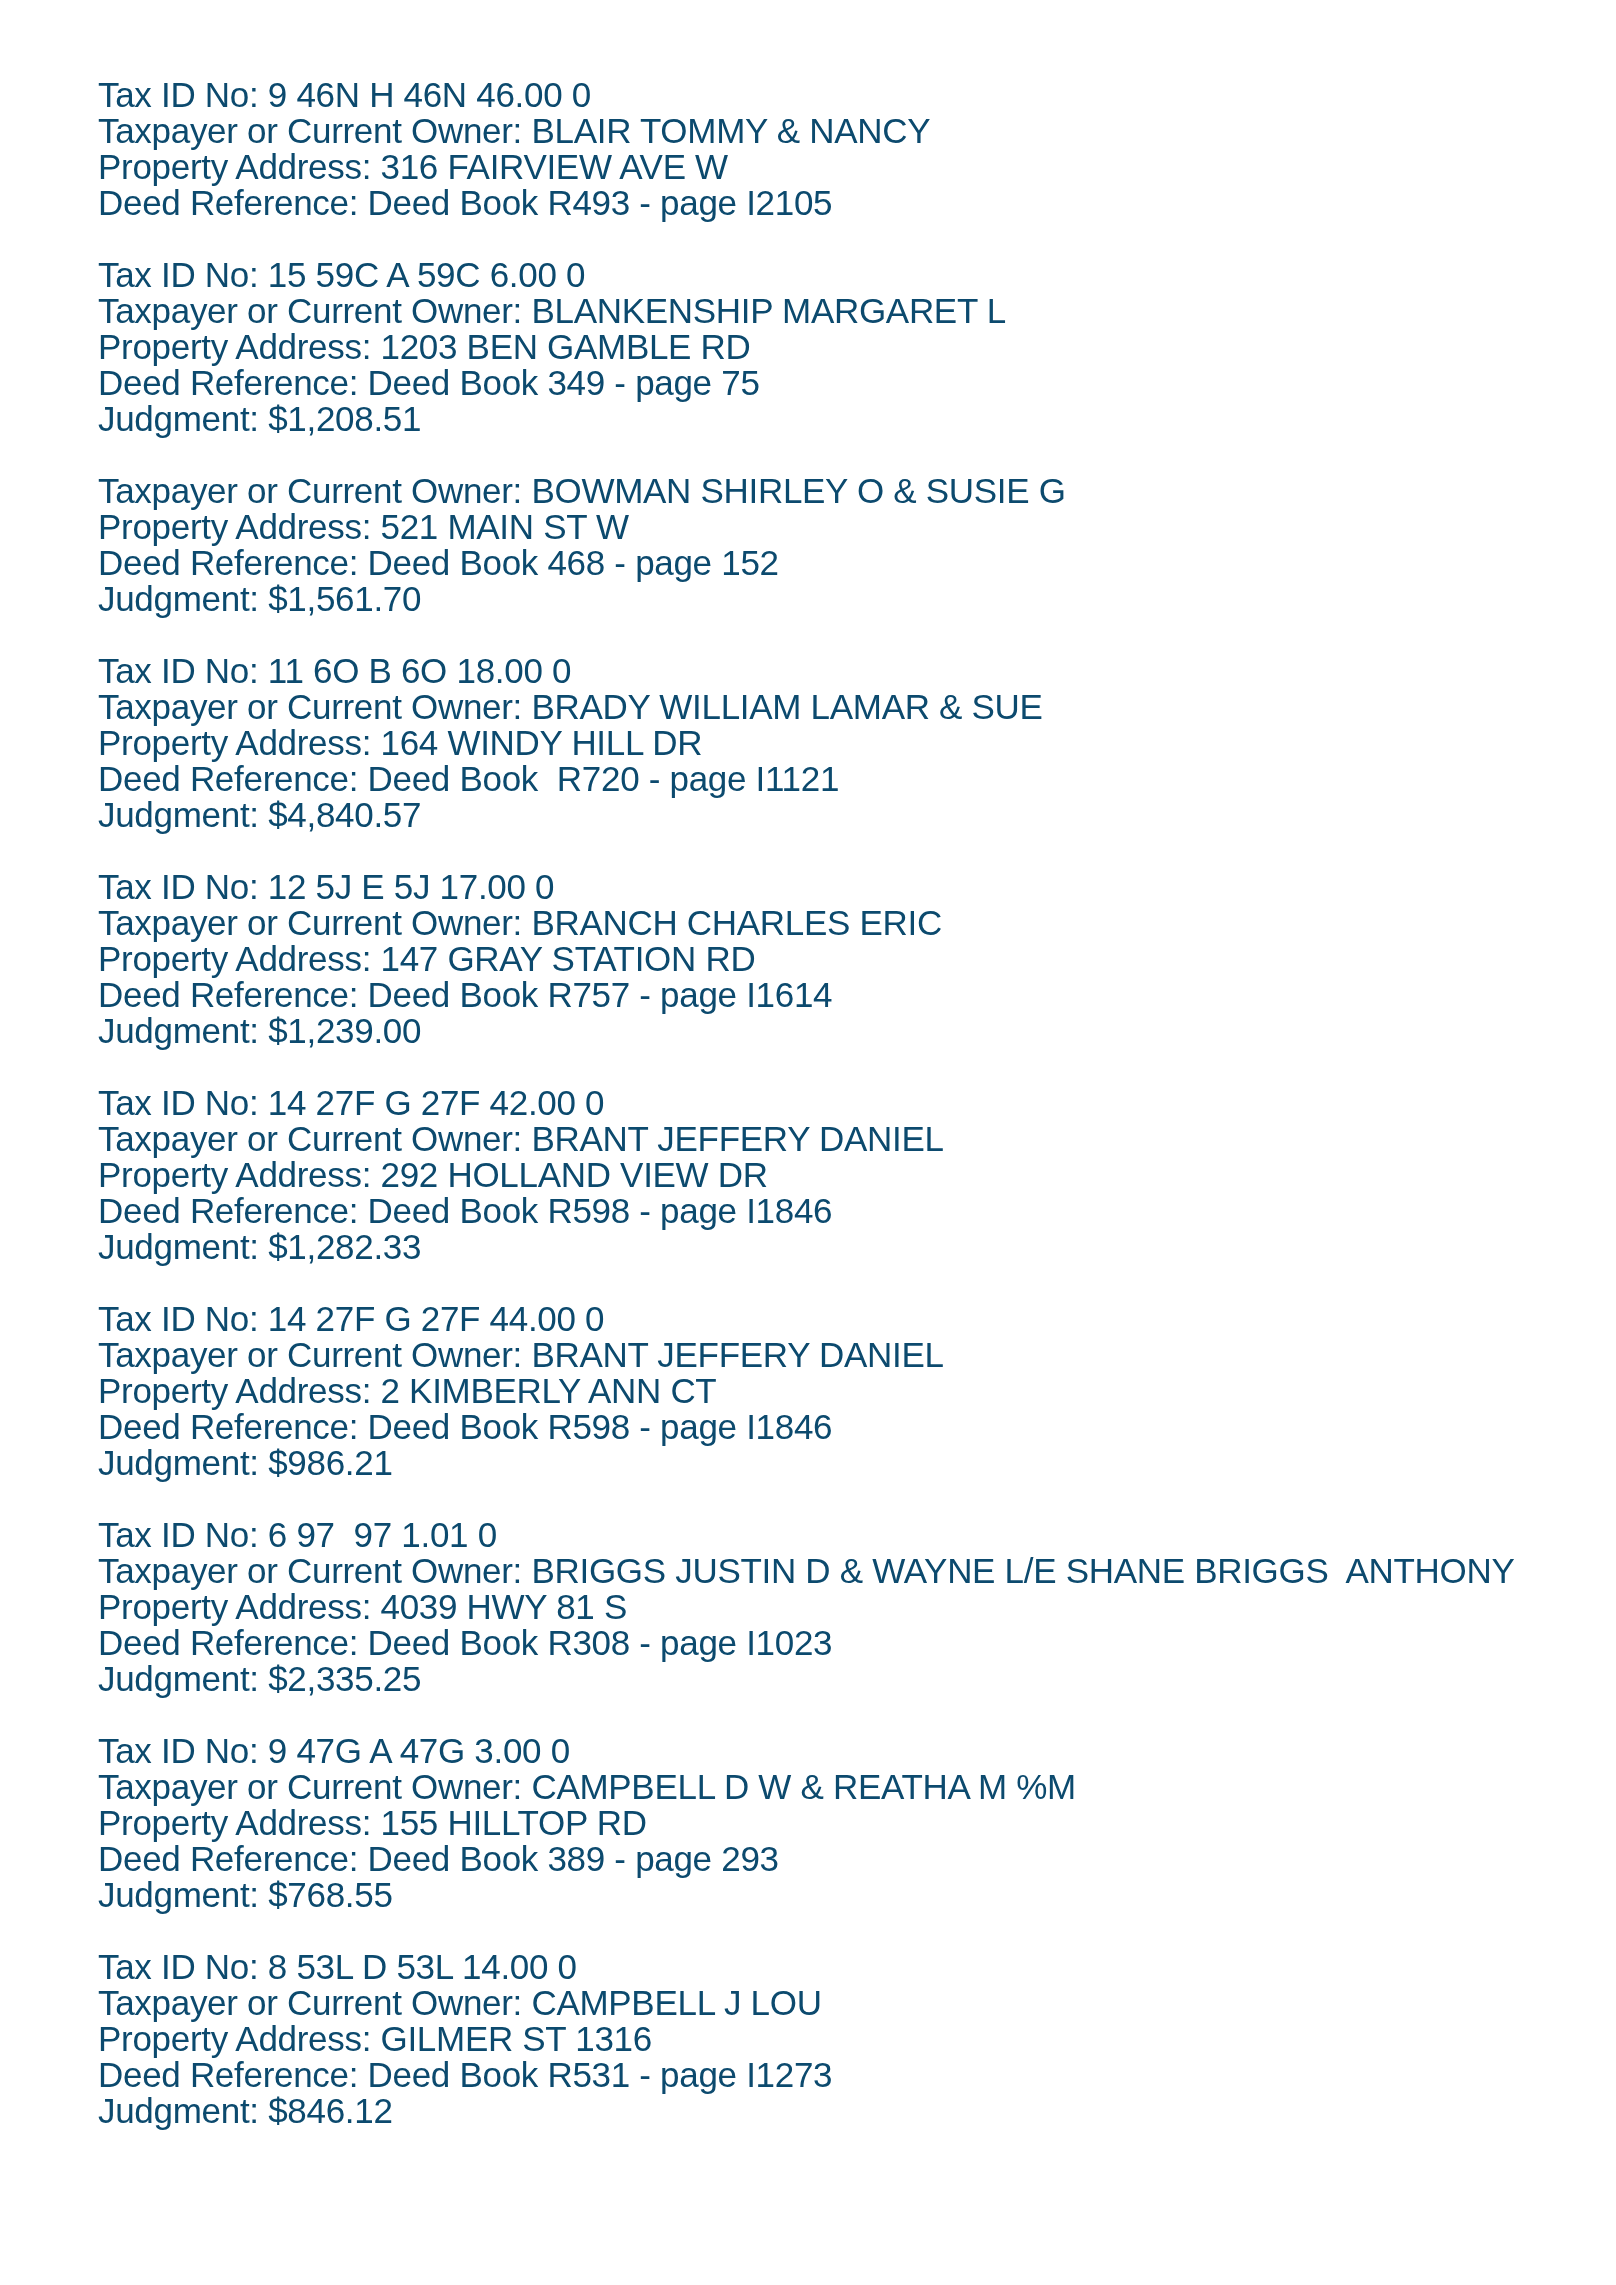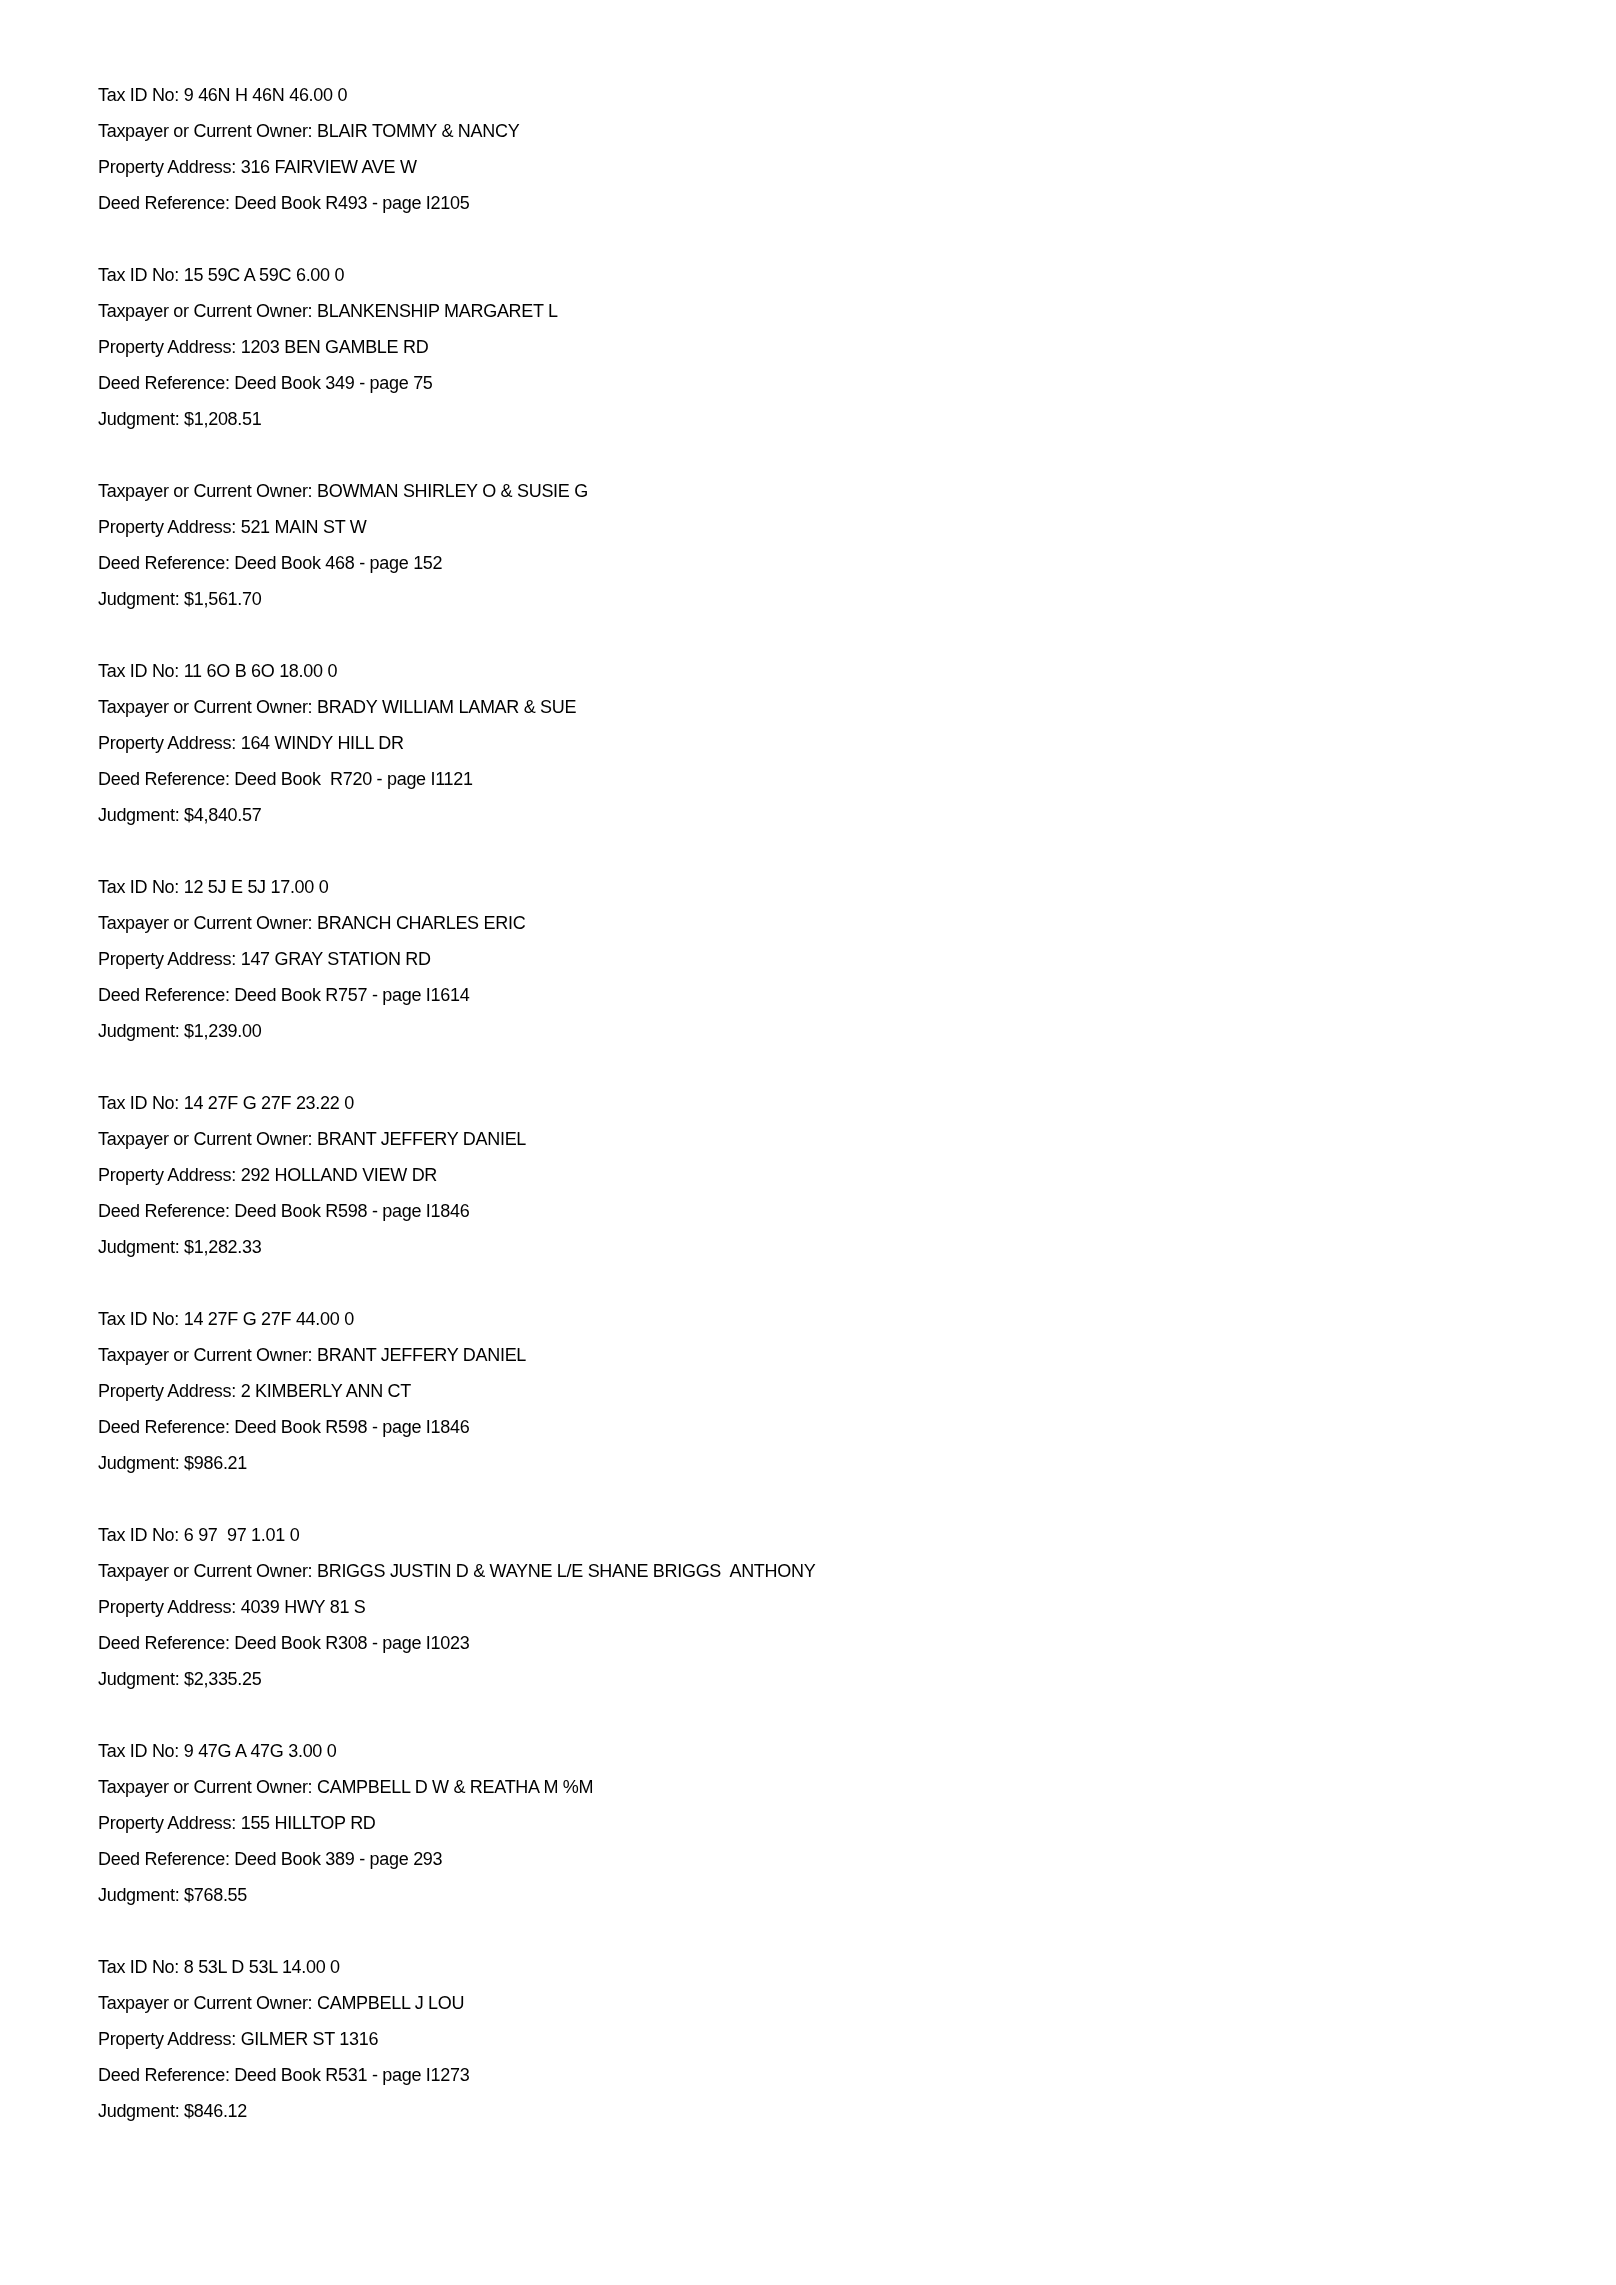--- a/index.html
+++ b/index.html
@@ -12,23 +12,23 @@
       height: 2286px;
       position: relative;
       overflow: hidden;
     }
     .page {
       position: absolute;
       left: 98px;
       top: 77px;
       width: 1470px;
       font-family: "Liberation Sans", sans-serif;
-      font-size: 18px;
+      font-size: 35px;
       line-height: 36px;
-      color: #000000;
+      color: #0c4a6e;
       letter-spacing: -0.3px;
     }
     .record {
       margin: 0 0 36px 0;
     }
     .line {
       white-space: pre;
       display: block;
       height: 36px;
     }
@@ -69,21 +69,21 @@
 
   <div class="record">
     <div class="line"><span>Tax ID No: </span><span>12 5J E 5J 17.00 0</span></div>
     <div class="line"><span>Taxpayer or Current Owner: </span><span>BRANCH CHARLES ERIC</span></div>
     <div class="line"><span>Property Address: </span><span>147 GRAY STATION RD</span></div>
     <div class="line"><span>Deed Reference: </span><span>Deed Book R757 - page I1614</span></div>
     <div class="line"><span>Judgment: </span><span>$1,239.00</span></div>
   </div>
 
   <div class="record">
-    <div class="line"><span>Tax ID No: </span><span>14 27F G 27F 23.22 0</span></div>
+    <div class="line"><span>Tax ID No: </span><span>14 27F G 27F 42.00 0</span></div>
     <div class="line"><span>Taxpayer or Current Owner: </span><span>BRANT JEFFERY DANIEL</span></div>
     <div class="line"><span>Property Address: </span><span>292 HOLLAND VIEW DR</span></div>
     <div class="line"><span>Deed Reference: </span><span>Deed Book R598 - page I1846</span></div>
     <div class="line"><span>Judgment: </span><span>$1,282.33</span></div>
   </div>
 
   <div class="record">
     <div class="line"><span>Tax ID No: </span><span>14 27F G 27F 44.00 0</span></div>
     <div class="line"><span>Taxpayer or Current Owner: </span><span>BRANT JEFFERY DANIEL</span></div>
     <div class="line"><span>Property Address: </span><span>2 KIMBERLY ANN CT</span></div>

